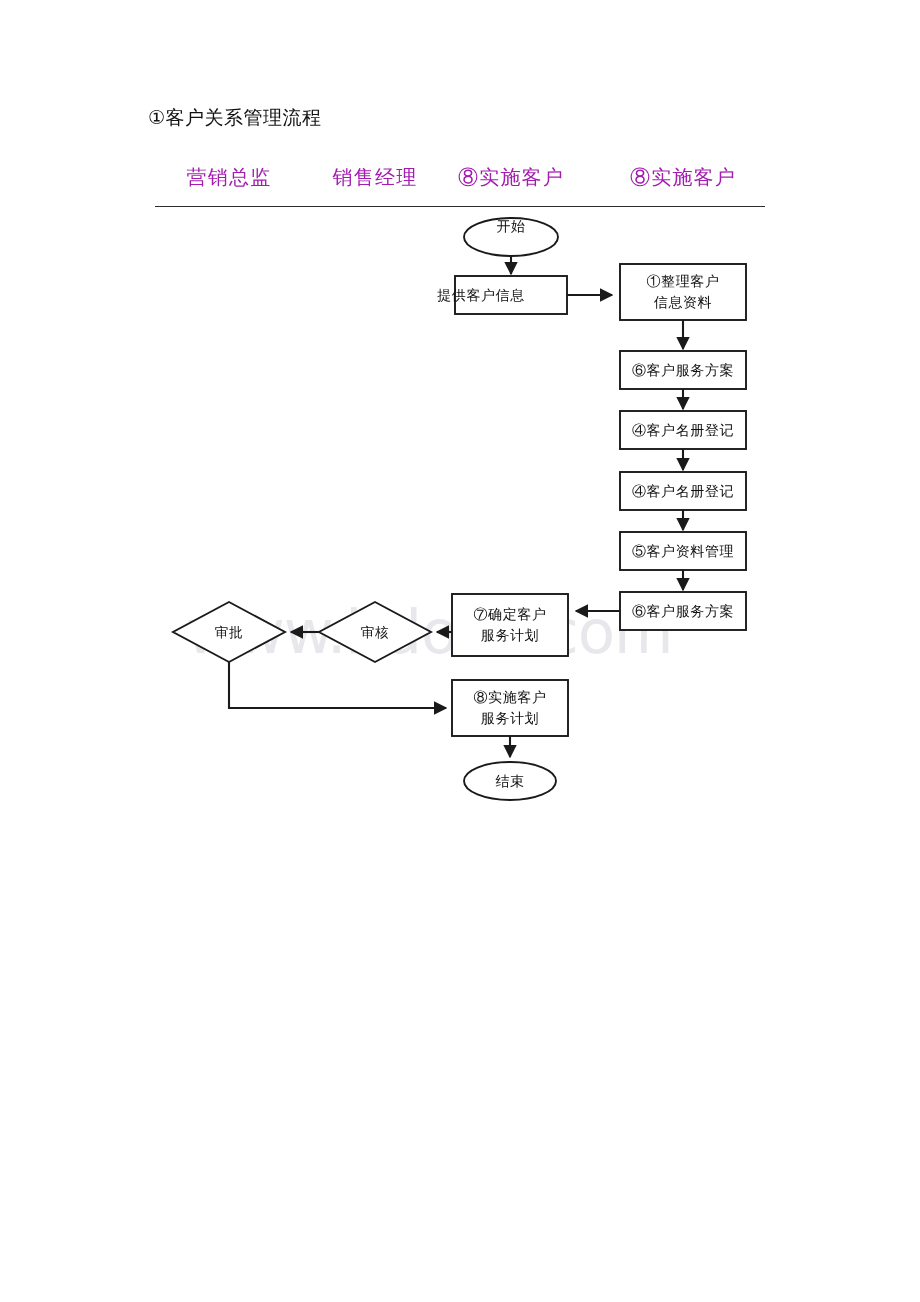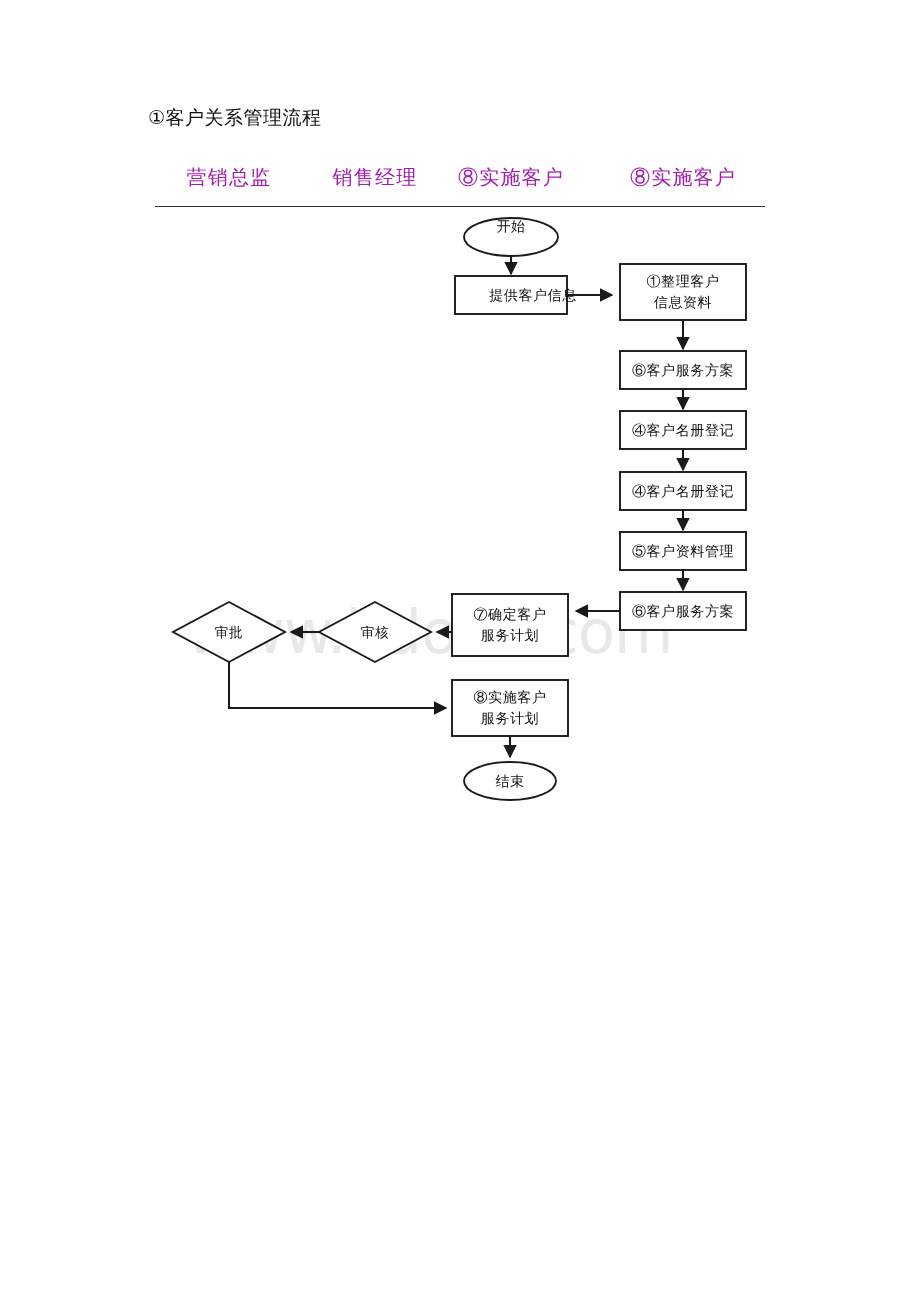--- a/index.html
+++ b/index.html
@@ -150,21 +150,21 @@
       <rect x="620" y="592" width="126" height="38"></rect>
       <rect x="452" y="594" width="116" height="62"></rect>
       <polygon points="375,602 431,632 375,662 319,632"></polygon>
       <polygon points="229,602 285,632 229,662 173,632"></polygon>
       <rect x="452" y="680" width="116" height="56"></rect>
       <ellipse cx="510" cy="781" rx="46" ry="19"></ellipse>
     </g>
   </svg>
 
   <div class="node-label" style="left:511px;top:226px">开始</div>
-  <div class="node-label" style="left:533px;top:295px">提供客户信息</div>
+  <div class="node-label" style="left:481px;top:295px">提供客户信息</div>
   <div class="node-label" style="left:683px;top:292px">①整理客户
 信息资料</div>
   <div class="node-label" style="left:683px;top:370px">⑥客户服务方案</div>
   <div class="node-label" style="left:683px;top:430px">④客户名册登记</div>
   <div class="node-label" style="left:683px;top:491px">④客户名册登记</div>
   <div class="node-label" style="left:683px;top:551px">⑤客户资料管理</div>
   <div class="node-label" style="left:683px;top:611px">⑥客户服务方案</div>
   <div class="node-label" style="left:510px;top:625px">⑦确定客户
 服务计划</div>
   <div class="node-label small" style="left:375px;top:632px">审核</div>

